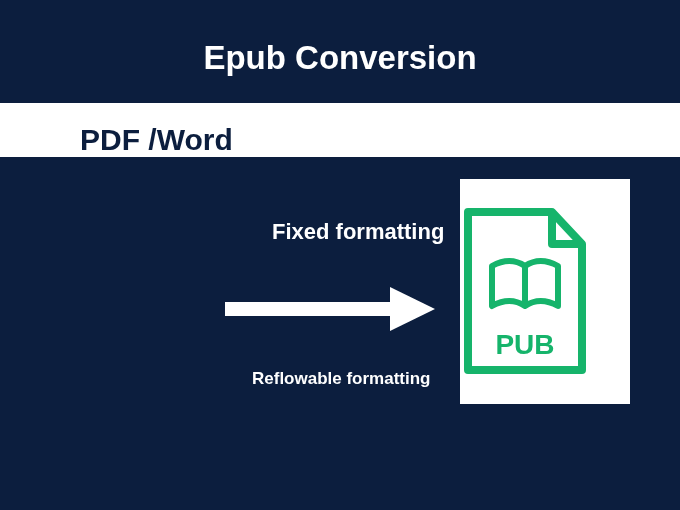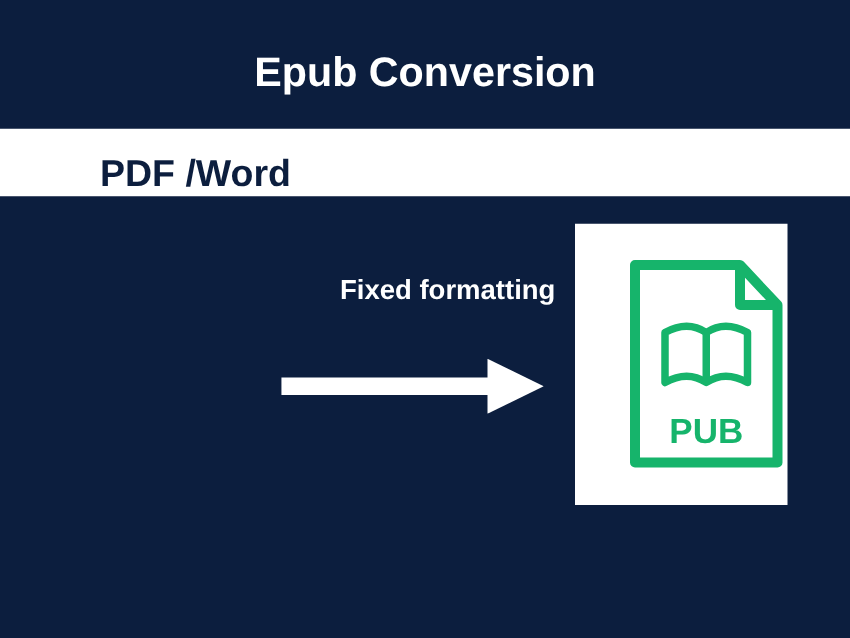--- a/index.html
+++ b/index.html
@@ -86,21 +86,21 @@
   }
   .epub-card {
     position: absolute;
     left: 460px;
     top: 22px;
     width: 170px;
     height: 225px;
     background: #ffffff;
     display: flex;
     align-items: center;
-    justify-content: flex-end;
+    justify-content: flex-start;
   }
 </style>
 </head>
 <body>
 
 <div class="header">
   <div class="title">Epub Conversion</div>
 </div>
 
 <div class="band">
@@ -112,20 +112,21 @@
 
 
   <div class="arrow">
     <svg viewBox="0 0 210 44" width="210" height="44">
       <rect x="0" y="15" width="170" height="14" fill="#ffffff"></rect>
       <path d="M 165 0 L 210 22 L 165 44 Z" fill="#ffffff"></path>
     </svg>
   </div>
 
   <div class="label-fixed">Fixed formatting</div>
+  <div class="label-reflow">Reflowable formatting</div>
 
   <div class="epub-card">
     <svg viewBox="0 0 130 170" width="130" height="170">
       <path d="M 8 6 L 92 6 L 122 38 L 122 164 L 8 164 Z" fill="none" stroke="#16b46b" stroke-width="8" stroke-linejoin="round"></path>
       <path d="M 92 6 L 92 38 L 122 38" fill="none" stroke="#16b46b" stroke-width="8" stroke-linejoin="round"></path>
 
       <path d="M 32 60 Q 50 50 65 60 Q 80 50 98 60 L 98 100 Q 80 90 65 100 Q 50 90 32 100 Z" fill="none" stroke="#16b46b" stroke-width="6" stroke-linejoin="round"></path>
       <line x1="65" y1="60" x2="65" y2="100" stroke="#16b46b" stroke-width="6"></line>
       <text x="65" y="148" text-anchor="middle" fill="#16b46b" font-family="Arial" font-weight="bold" font-size="28">PUB</text>
     </svg>

